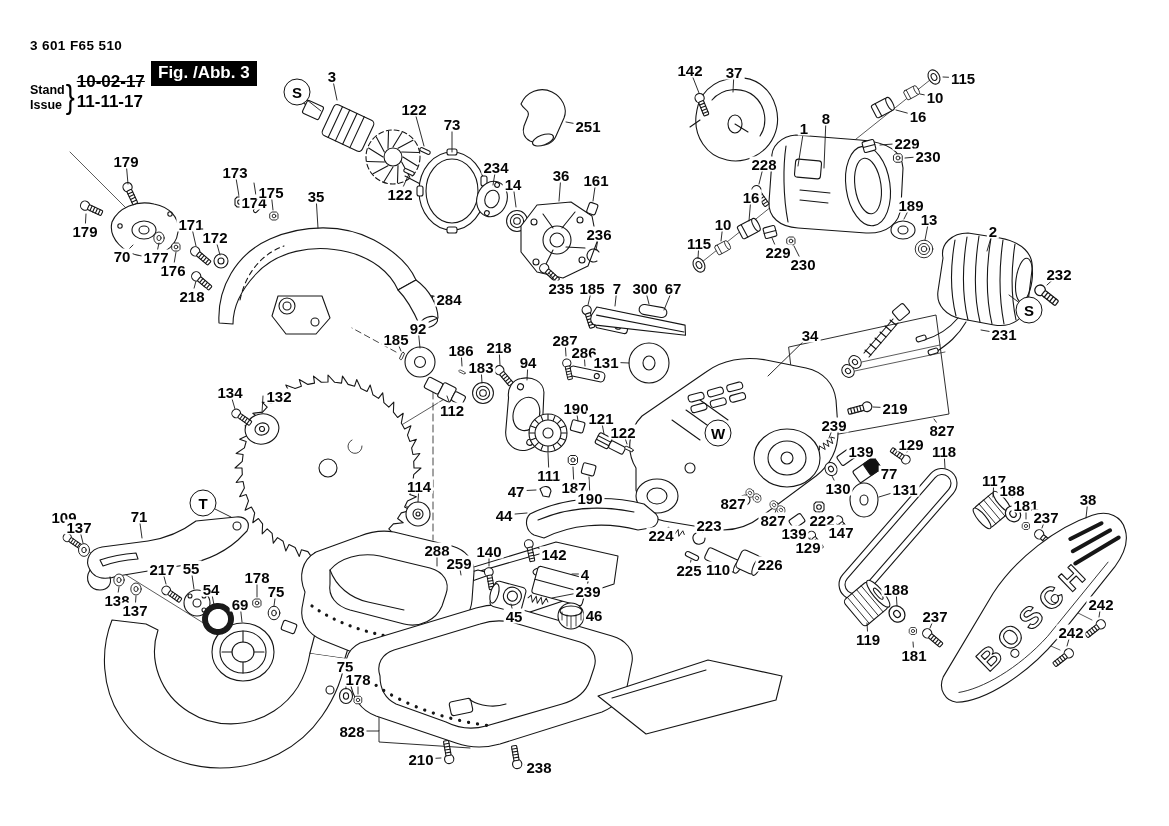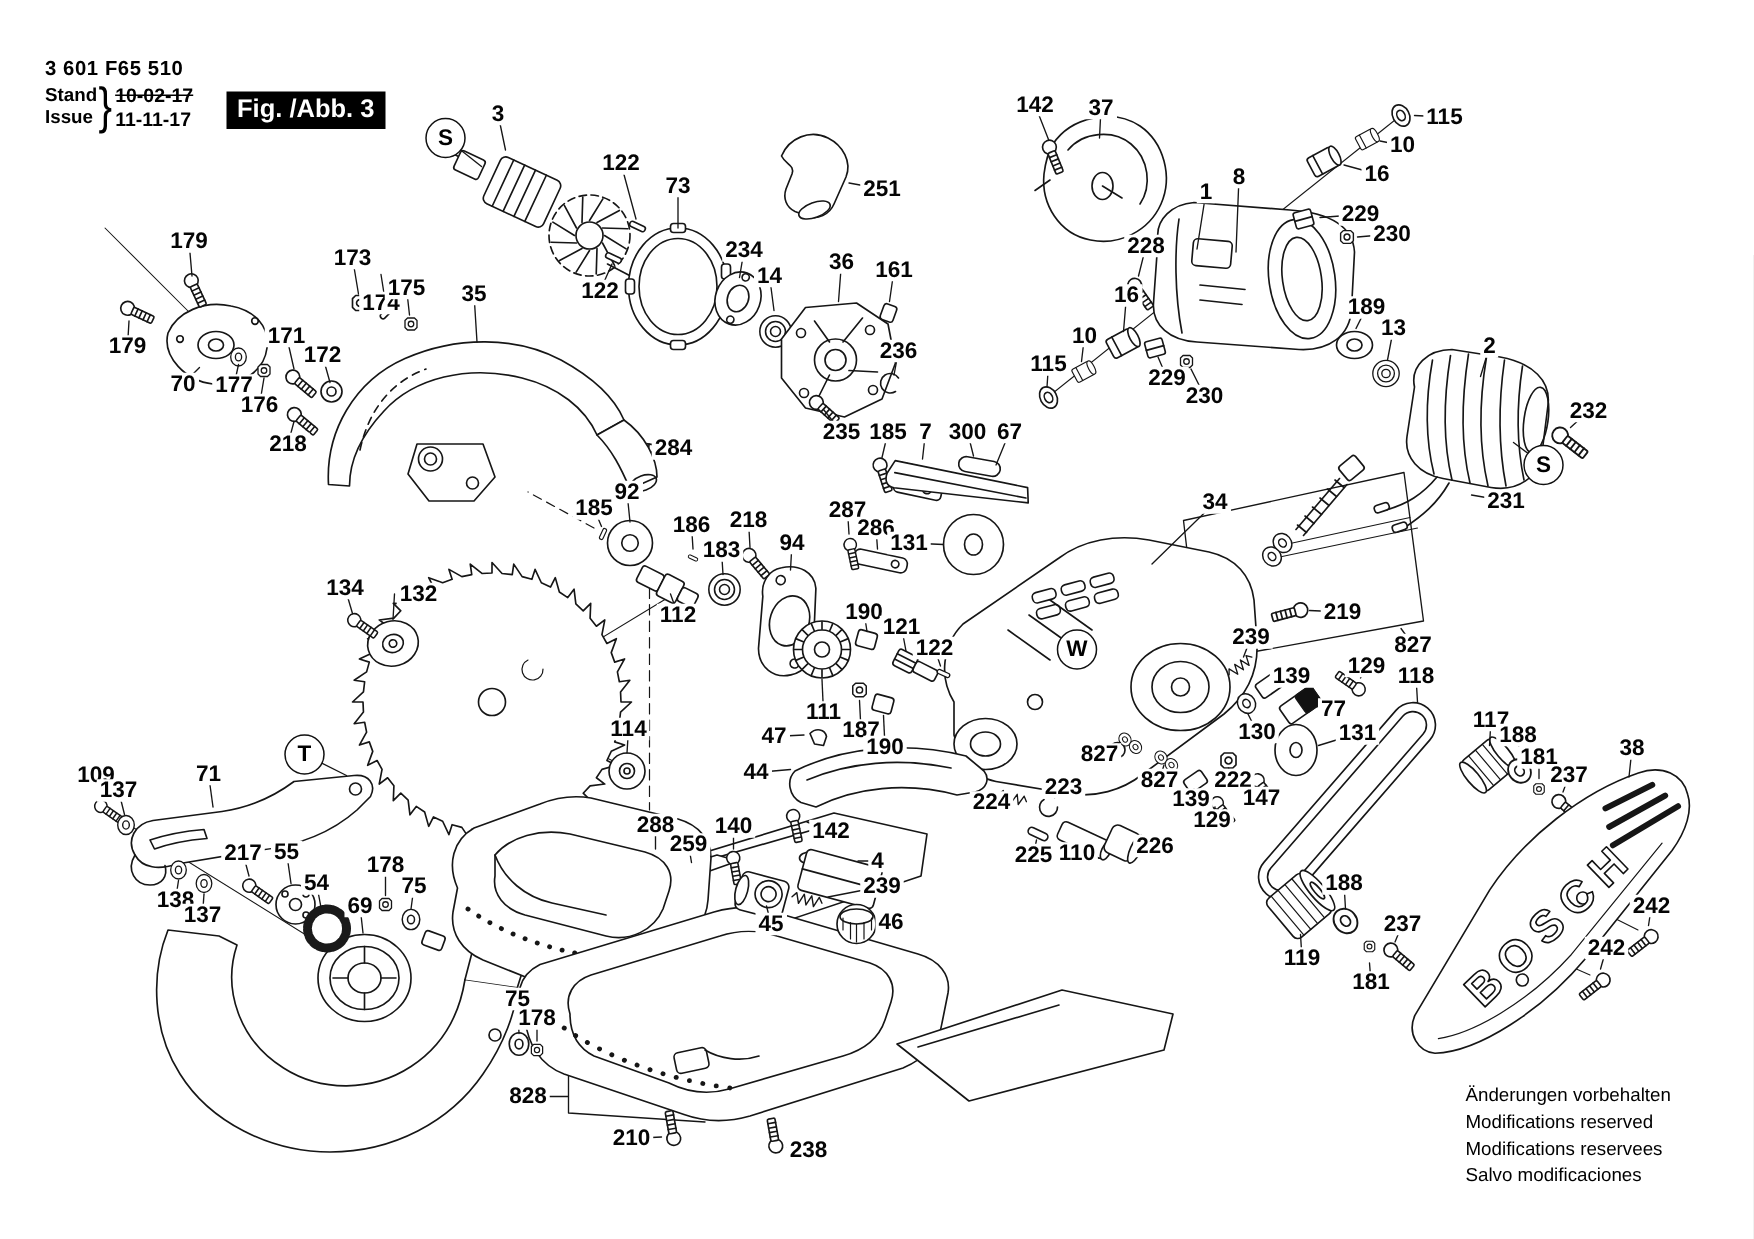--- a/index.html
+++ b/index.html
@@ -6,24 +6,24 @@
   .page{position:relative;width:1169px;height:826px;background:#ffffff;overflow:hidden;
         font-family:"Liberation Sans",sans-serif;color:#000}
   #art{position:absolute;left:0;top:0;z-index:1}
   .part-label{position:absolute;transform:translate(-50%,-50%);font-weight:bold;font-size:15px;
         line-height:1;background:#fff;padding:0 2px;z-index:3;white-space:nowrap;color:#050505}
   .callout{position:absolute;width:25px;height:25px;border:1.7px solid #111;border-radius:50%;
         background:#fff;display:flex;align-items:center;justify-content:center;font-weight:bold;
         font-size:15px;transform:translate(-50%,-50%);z-index:3}
   .hdr{position:absolute;left:30px;top:38px;z-index:4;font-size:13.5px;font-weight:bold}
   .hdr .pn{letter-spacing:.4px}
-  .si{display:flex;align-items:flex-start;margin-top:3px}
+  .si{display:flex;align-items:flex-end;margin-top:19px}
   .si .col{display:flex;flex-direction:column;font-size:12.5px;line-height:1.2;font-weight:bold}
   .si .brace{font-size:27px;font-weight:400;display:inline-block;transform:scaleY(1.25);margin:0 2px 0 1px}
-  .si .dates{display:flex;flex-direction:column;font-size:13px;line-height:1.2;font-weight:bold}
+  .si .dates{display:flex;flex-direction:column;font-size:17px;line-height:1.2;font-weight:bold}
   .strike{text-decoration:line-through}
   .figbox{position:absolute;left:151px;top:61px;background:#000;color:#fff;font-weight:bold;
         font-size:17px;padding:2px 7px 3px 7px;z-index:4}
   .footer{position:absolute;left:977px;top:722px;z-index:4;font-size:12.5px;line-height:1.42}
   .footer span{display:block}
 </style>
 </head>
 <body>
 
 <div class="page" id="diagram">
@@ -37,26 +37,20 @@
       </span>
       <span class="brace">}</span>
       <span class="dates">
         <span class="strike">10-02-17</span>
         <span>11-11-17</span>
       </span>
     </div>
   </div>
   <div class="figbox">Fig. /Abb. 3</div>
 
-  <div class="footer">
-    <span>Änderungen vorbehalten</span>
-    <span>Modifications reserved</span>
-    <span>Modifications reservees</span>
-    <span>Salvo modificaciones</span>
-  </div>
 
   <svg id="art" width="1169" height="826" viewBox="0 0 1169 826">
     <defs>
       <g id="scrw">
           <circle cx="-1" cy="0" r="4.6" fill="#fff"></circle>
           <rect x="2.5" y="-2.6" width="15" height="5.2" rx="1" fill="#fff"></rect>
           <path d="M5.5,-2.6 V2.6 M8.5,-2.6 V2.6 M11.5,-2.6 V2.6 M14.5,-2.6 V2.6"></path>
         </g>
       <g id="wshr">
           <ellipse rx="6.5" ry="7.5" fill="#fff"></ellipse>

